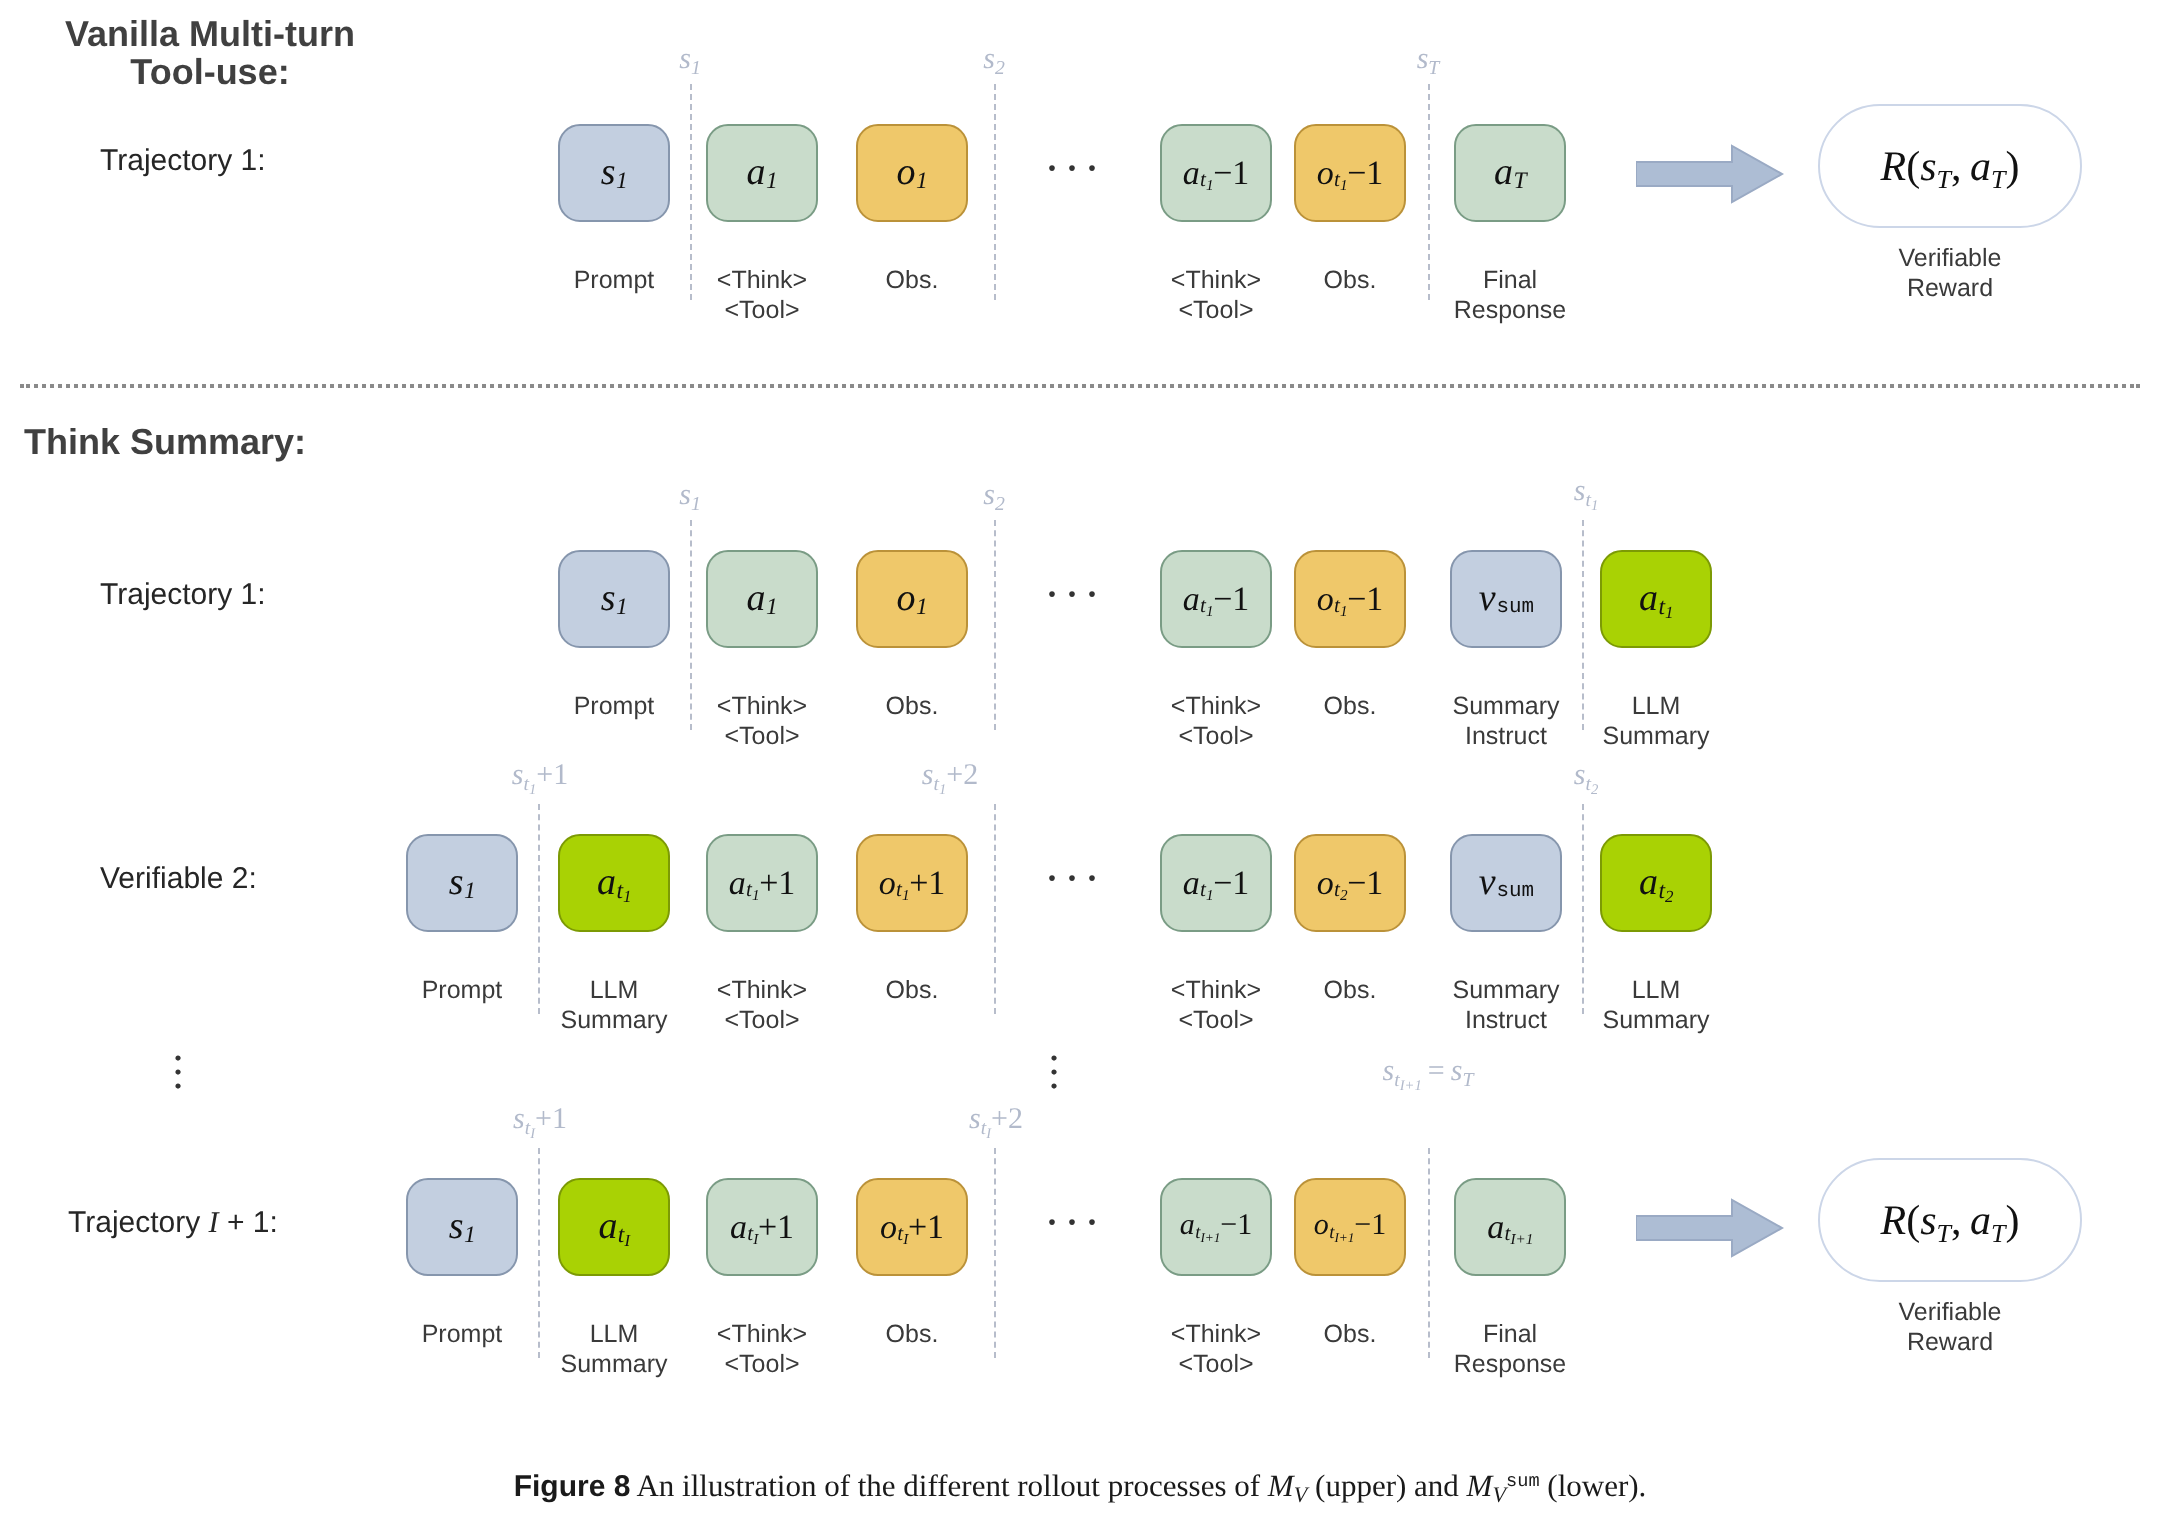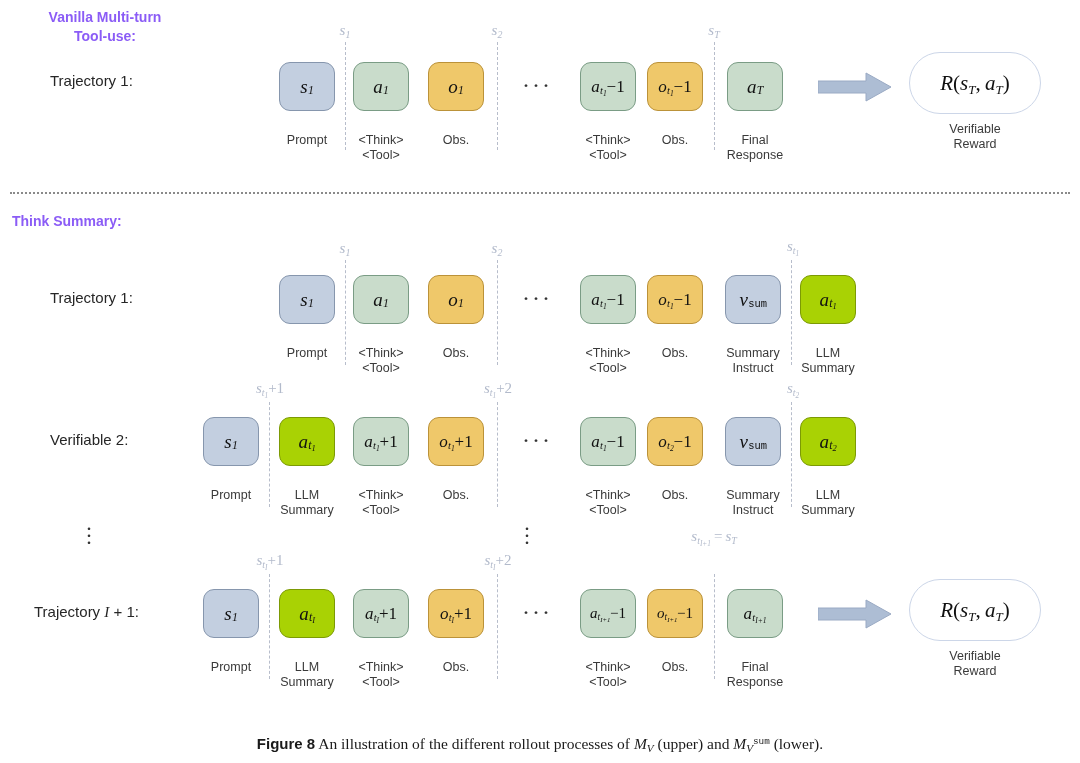--- a/index.html
+++ b/index.html
@@ -13,23 +13,23 @@
     position: relative;
     font-family: "Liberation Sans", sans-serif;
     color: #262626;
     overflow: hidden;
   }
   .abs { position: absolute; }
 
   
   .sec-title {
     font-weight: bold;
-    font-size: 14px;
+    font-size: 18px;
     line-height: 19px;
-    color: #8b5cf6;
+    color: #404040;
     text-align: center;
     white-space: pre-line;
   }
   .row-label {
     font-size: 15px;
     color: #262626;
     white-space: nowrap;
   }
   .row-label i { font-family: "Liberation Serif", serif; font-style: italic; }
 
@@ -304,21 +304,21 @@
   </div>
 <div class="cap" style="left:785px; top:346px;">LLM
 Summary</div>
 
 <div class="abs row-label" style="left:50px; top:431px;">Verifiable 2:</div>
 
 <div class="sep" style="left:269px; top:402px; height:105px;"></div>
 <div class="sep-lbl" style="left:240px; top:380px; width:60px;"><i>s</i><span class="sub">t<span class="sub2">1</span></span><span class="op">+1</span></div>
 
 <div class="sep" style="left:497px; top:402px; height:105px;"></div>
-<div class="sep-lbl" style="left:468px; top:380px; width:60px;"><i>s</i><span class="sub">t<span class="sub2">1</span></span><span class="op">+2</span></div>
+<div class="sep-lbl" style="left:445px; top:380px; width:60px;"><i>s</i><span class="sub">t<span class="sub2">1</span></span><span class="op">+2</span></div>
 
 <div class="sep" style="left:791px; top:402px; height:105px;"></div>
 <div class="sep-lbl" style="left:771px; top:380px; width:44px;"><i>s</i><span class="sub">t<span class="sub2">2</span></span></div>
 
 <div class="box state" style="left:203px; top:417px;">
   <i>s</i>
     <span class="sub">1</span>
   </div>
 <div class="cap" style="left:188px; top:488px;">Prompt</div>
 

